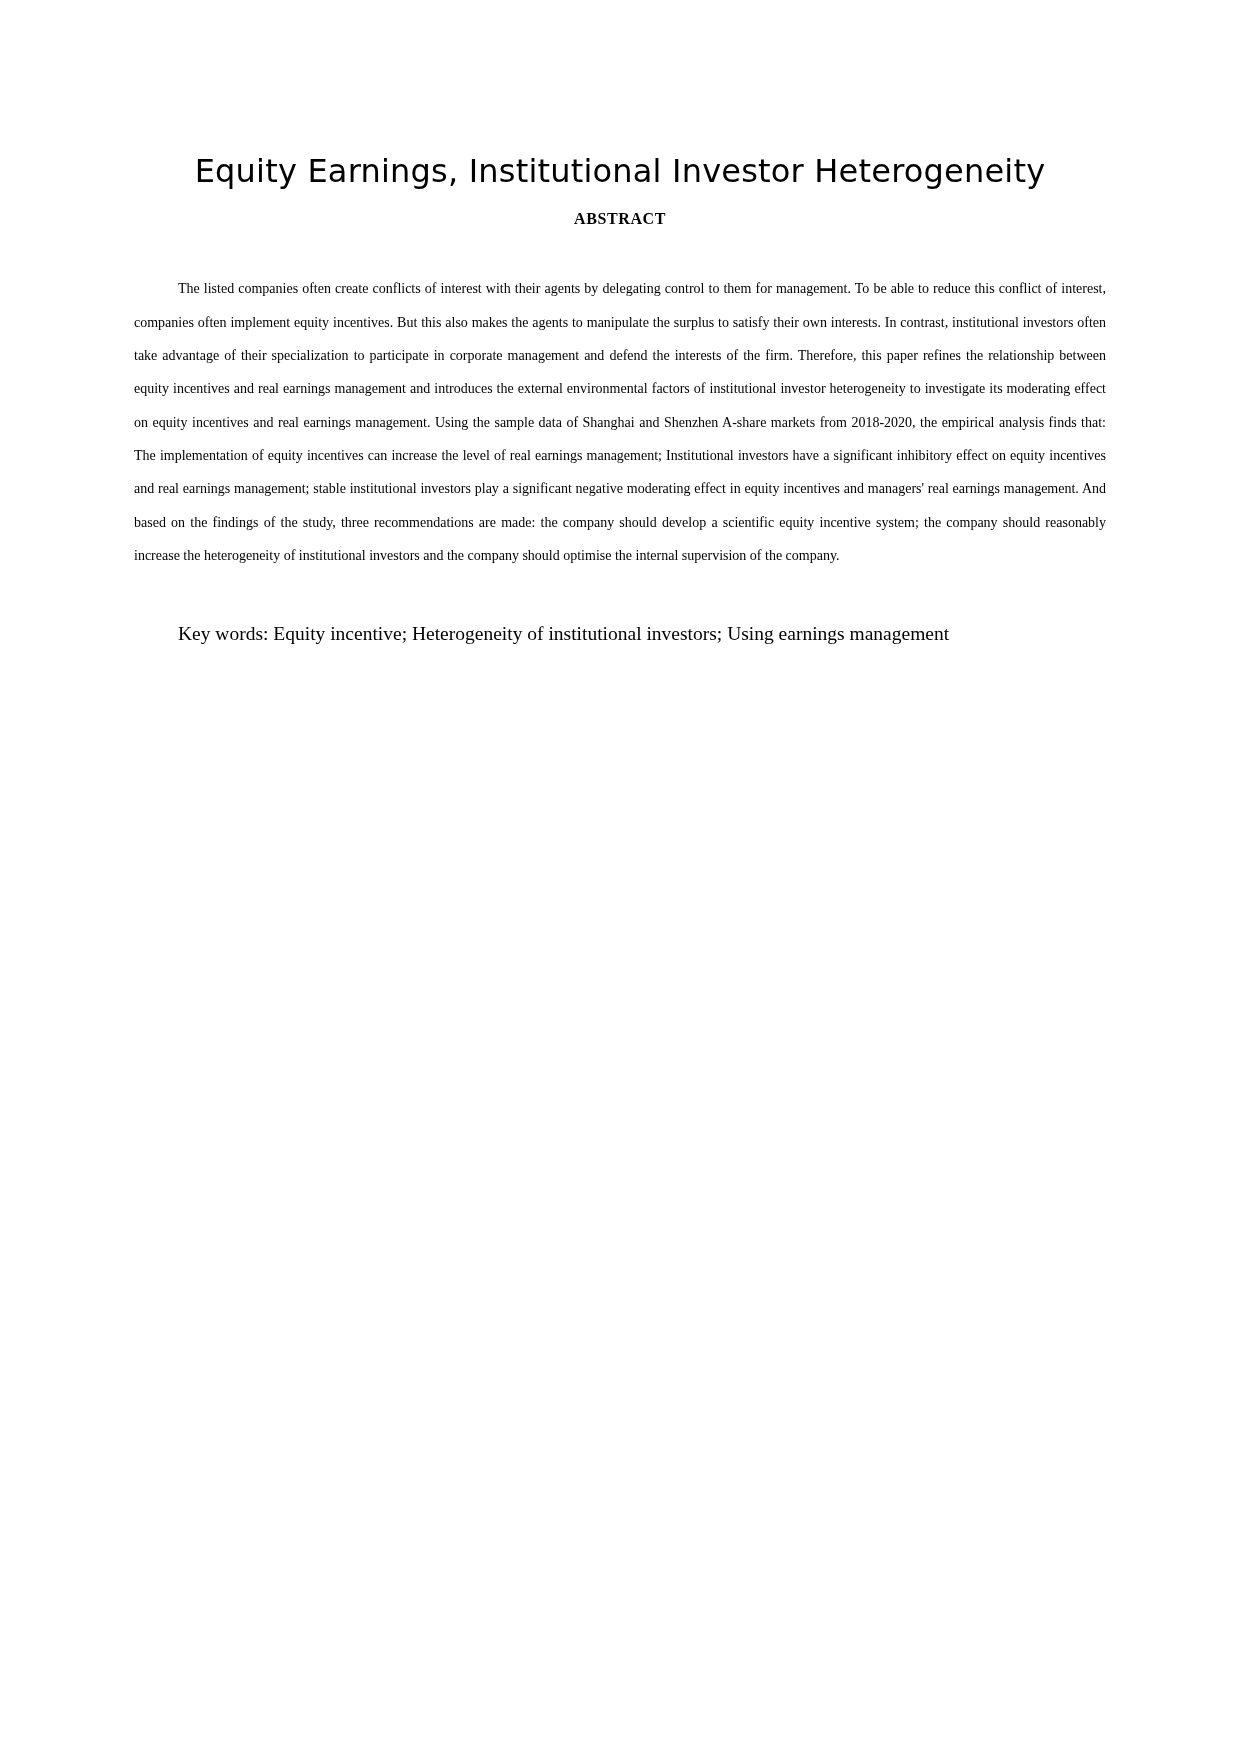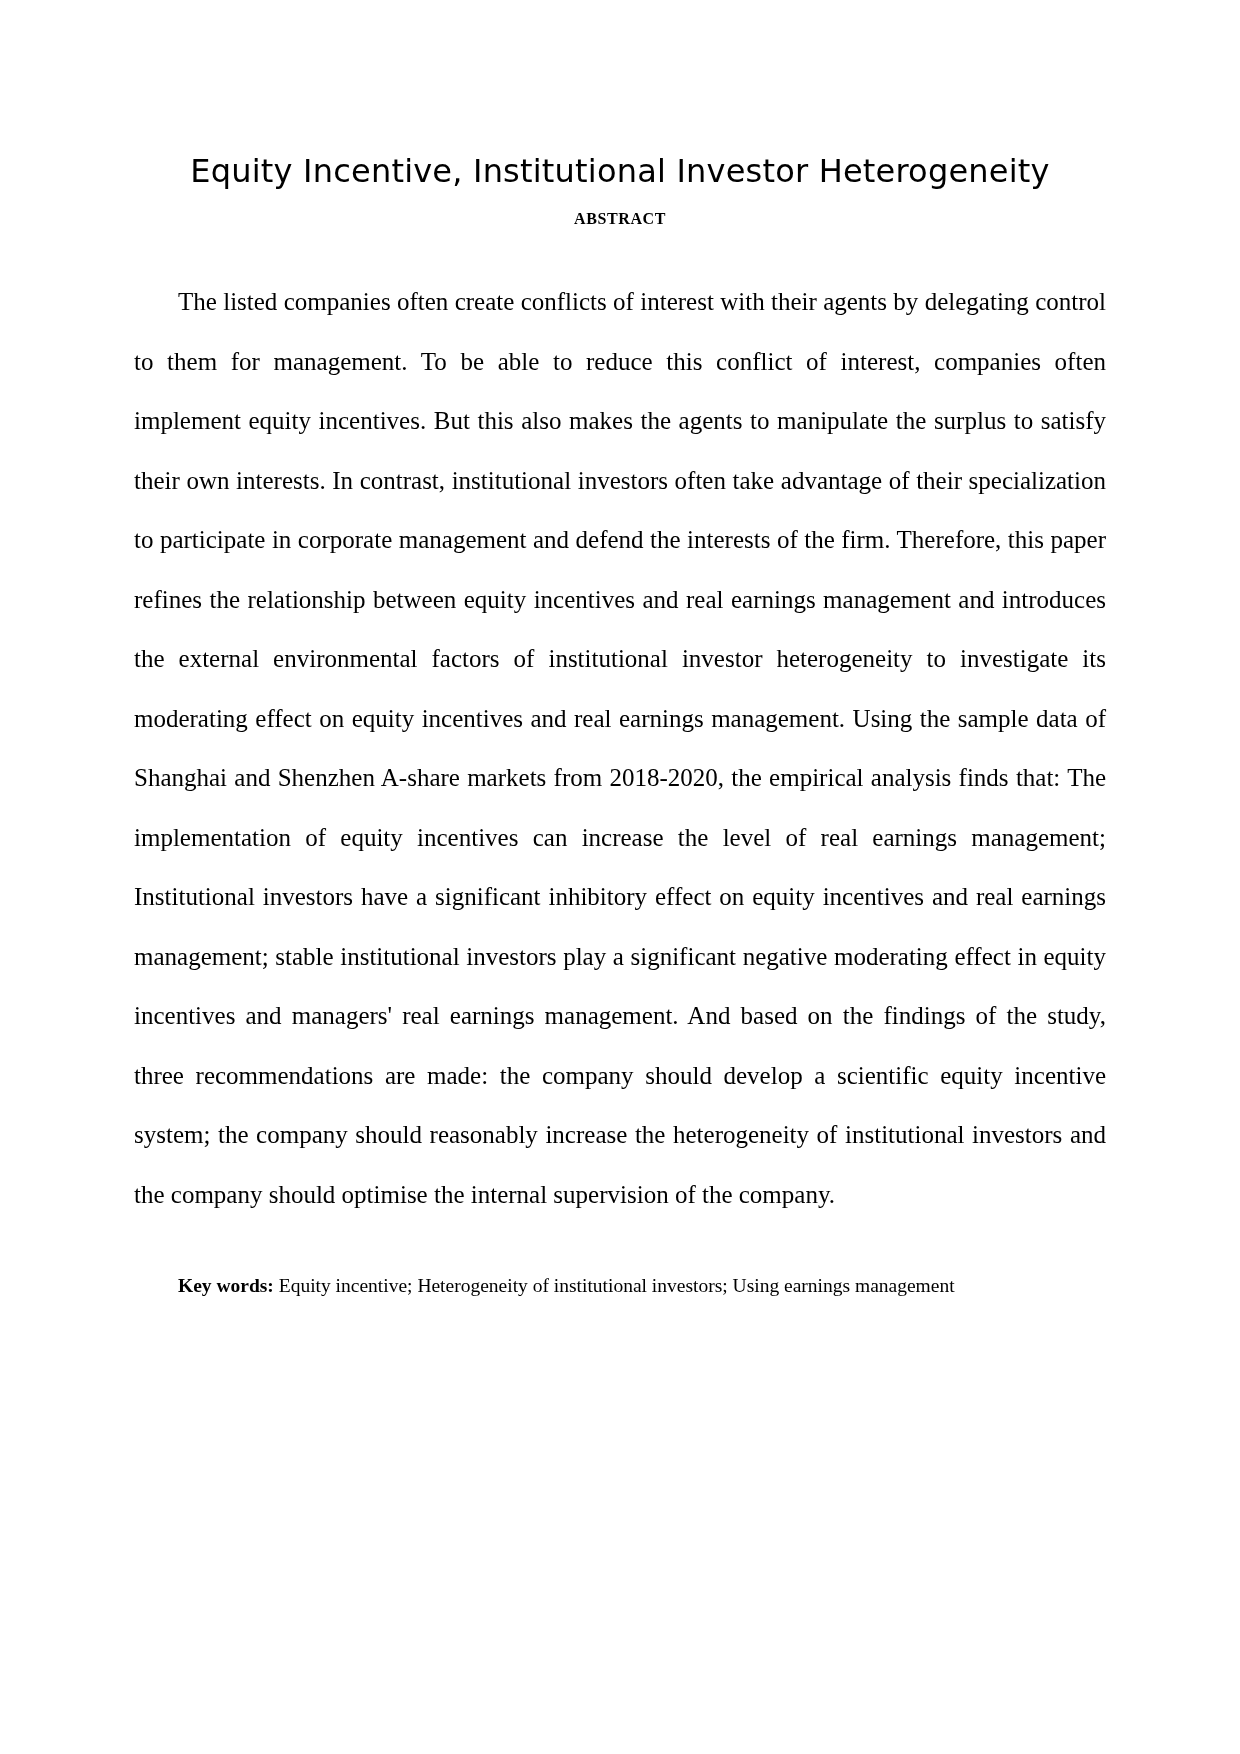--- a/index.html
+++ b/index.html
@@ -36,49 +36,49 @@
     font-family: "Liberation Serif", serif;
     font-size: 16px;
     font-weight: bold;
     text-align: center;
     color: #000000;
     margin: 8px 0 0 0;
     letter-spacing: 0.6px;
   }
   .abstract-body {
     font-family: "Liberation Serif", serif;
-    font-size: 25px;
+    font-size: 14px;
     color: #000000;
     text-align: justify;
     text-justify: inter-word;
     line-height: 2.38;
     margin: 44px 0 0 0;
     text-indent: 44px;
   }
   .keywords {
     font-family: "Liberation Serif", serif;
     font-size: 19.5px;
     color: #000000;
     line-height: 2.0;
     margin: 42px 0 0 0;
     text-indent: 44px;
     text-align: left;
   }
   .keywords b {
-    font-weight: bold;
+    font-weight: normal;
   }
 </style>
 </head>
 <body>
 
 <div class="page">
   <div class="content">
 
     <h1 class="doc-title">
-      <span>Equity Incentive, Institutional Investor Heterogeneity</span><br>
+      <span>Equity Earnings, Institutional Investor Heterogeneity</span><br>
     </h1>
 
     <div class="abstract-heading">ABSTRACT</div>
 
     <p class="abstract-body">The listed companies often create conflicts of interest with their agents by delegating control to them for management. To be able to reduce this conflict of interest, companies often implement equity incentives. But this also makes the agents to manipulate the surplus to satisfy their own interests. In contrast, institutional investors often take advantage of their specialization to participate in corporate management and defend the interests of the firm. Therefore, this paper refines the relationship between equity incentives and real earnings management and introduces the external environmental factors of institutional investor heterogeneity to investigate its moderating effect on equity incentives and real earnings management. Using the sample data of Shanghai and Shenzhen A-share markets from 2018-2020, the empirical analysis finds that: The implementation of equity incentives can increase the level of real earnings management; Institutional investors have a significant inhibitory effect on equity incentives and real earnings management; stable institutional investors play a significant negative moderating effect in equity incentives and managers' real earnings management. And based on the findings of the study, three recommendations are made: the company should develop a scientific equity incentive system; the company should reasonably increase the heterogeneity of institutional investors and the company should optimise the internal supervision of the company.</p>
 
     <p class="keywords">
       <b>Key words:</b><span> Equity incentive; Heterogeneity of institutional investors; Using earnings management</span>
     </p>
 

